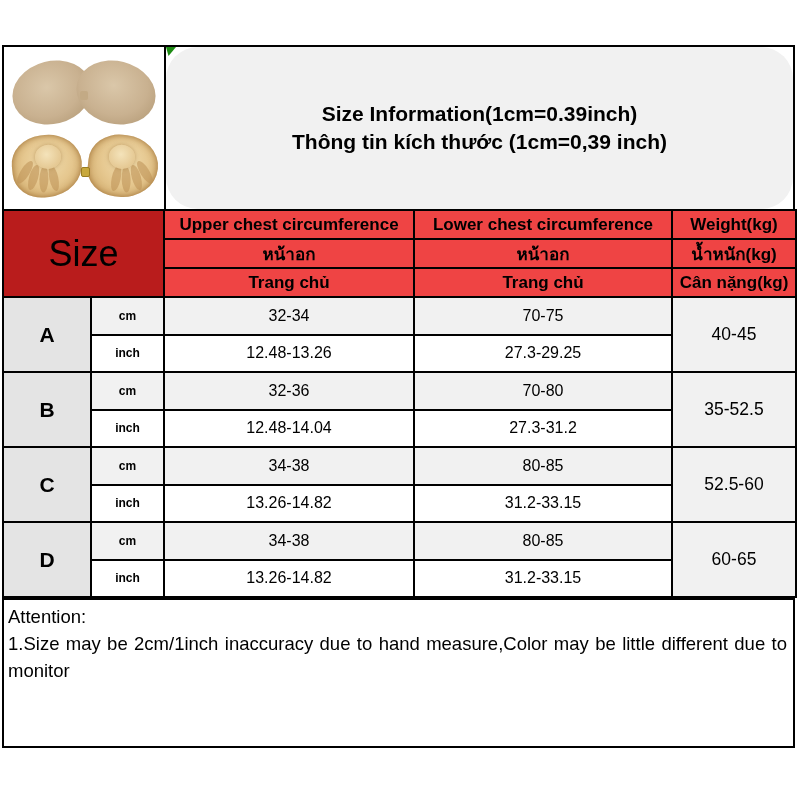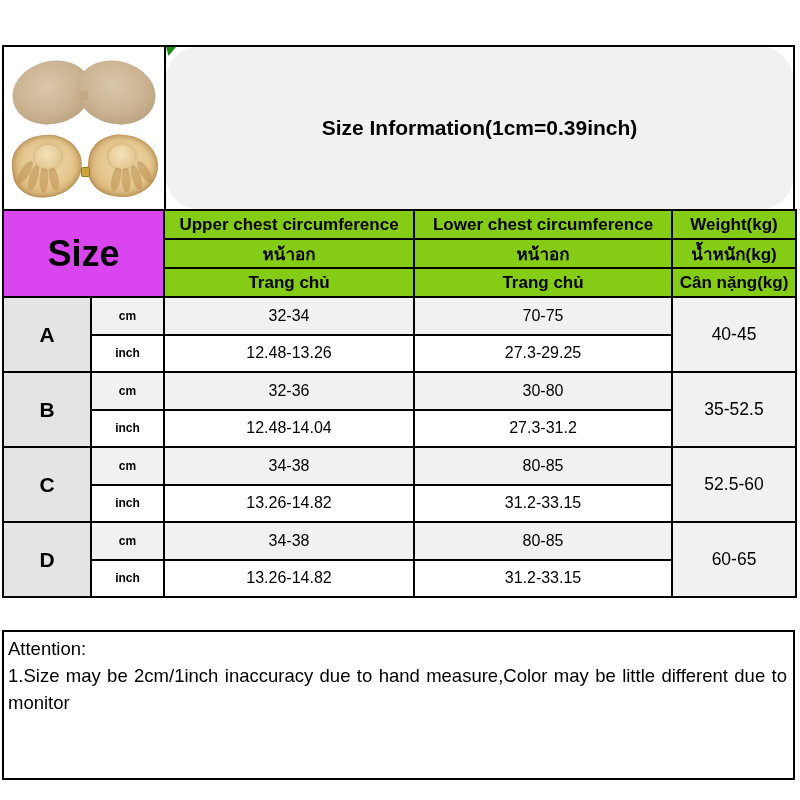--- a/index.html
+++ b/index.html
@@ -59,34 +59,34 @@
   .clasp-b{position:absolute;left:69px;top:32px;width:9px;height:10px;background:#c8a83c;border:1px solid #9a7d22;border-radius:2px;}
 
   
   table.size-table{
     position:absolute;left:2px;top:209px;width:793px;
     border-collapse:collapse;table-layout:fixed;
   }
   .size-table td,.size-table th{
     border:2px solid #000;text-align:center;vertical-align:middle;padding:0;overflow:hidden;
   }
-  .size-table th{background:#84cc16;font-weight:bold;font-size:17px;}
+  .size-table th{background:#ef4444;font-weight:bold;font-size:17px;}
   tr.hdr{height:29px;}
-  td.size-head{background:#d946ef;font-weight:bold;font-size:36px;}
+  td.size-head{background:#b91c1c;font-weight:normal;font-size:36px;}
   tr.sub{height:37.5px;}
   td.size-letter{background:#e4e4e4;font-weight:bold;font-size:21px;}
   td.unit{font-weight:bold;font-size:12px;}
   td.val{font-size:16px;}
   td.weight{background:#f1f1f1;font-size:17.5px;}
   tr.cm-row td.unit,tr.cm-row td.val{background:#f1f1f1;}
   tr.inch-row td.unit,tr.inch-row td.val{background:#ffffff;border-radius:15px;}
 
   
   .attention-box{
-    position:absolute;left:2px;top:630px;width:793px;height:150px;
+    position:absolute;left:2px;top:598px;width:793px;height:150px;
     border:2px solid #000;background:#fff;padding:3px 6px 0 4px;
     font-size:18.5px;line-height:27px;
   }
   .attn-justify{text-align:justify;text-align-last:justify;}
 </style>
 </head>
 <body>
 
 <div class="top-band">
 
@@ -111,20 +111,21 @@
         <div class="finger f4"></div>
         <div class="dome"></div>
       </div>
       <div class="clasp-b"></div>
     </div>
   </div>
 
   <div class="title-box">
     <div class="corner-wedge"></div>
     <div class="title-line">Size Information(1cm=0.39inch)</div>
+    <div class="title-line">Thông tin kích thước (1cm=0,39 inch)</div>
   </div>
 </div>
 
 <table class="size-table">
   <colgroup>
     <col style="width:88px">
       <col style="width:73px">
       <col style="width:250px">
       <col style="width:258px">
       <col style="width:124px">
@@ -157,21 +158,21 @@
     <tr class="sub inch-row">
       <td class="unit">inch</td>
       <td class="val">12.48-13.26</td>
       <td class="val">27.3-29.25</td>
     </tr>
 
     <tr class="sub cm-row">
       <td class="size-letter" rowspan="2">B</td>
       <td class="unit">cm</td>
       <td class="val">32-36</td>
-      <td class="val">30-80</td>
+      <td class="val">70-80</td>
       <td class="weight" rowspan="2">35-52.5</td>
     </tr>
     <tr class="sub inch-row">
       <td class="unit">inch</td>
       <td class="val">12.48-14.04</td>
       <td class="val">27.3-31.2</td>
     </tr>
 
     <tr class="sub cm-row">
       <td class="size-letter" rowspan="2">C</td>

